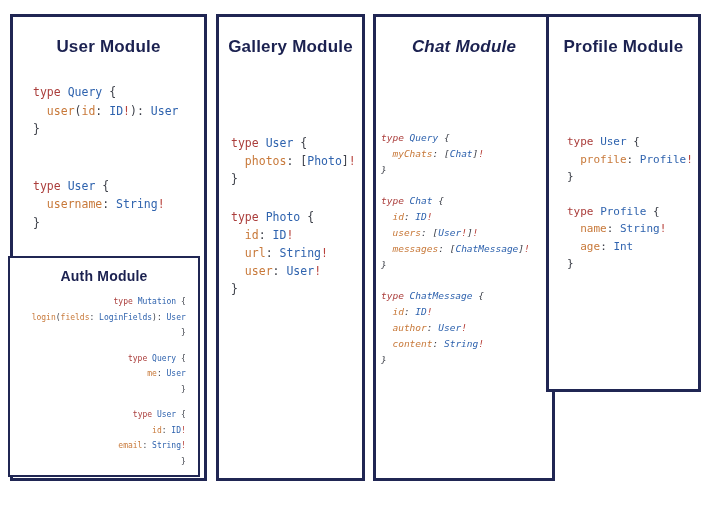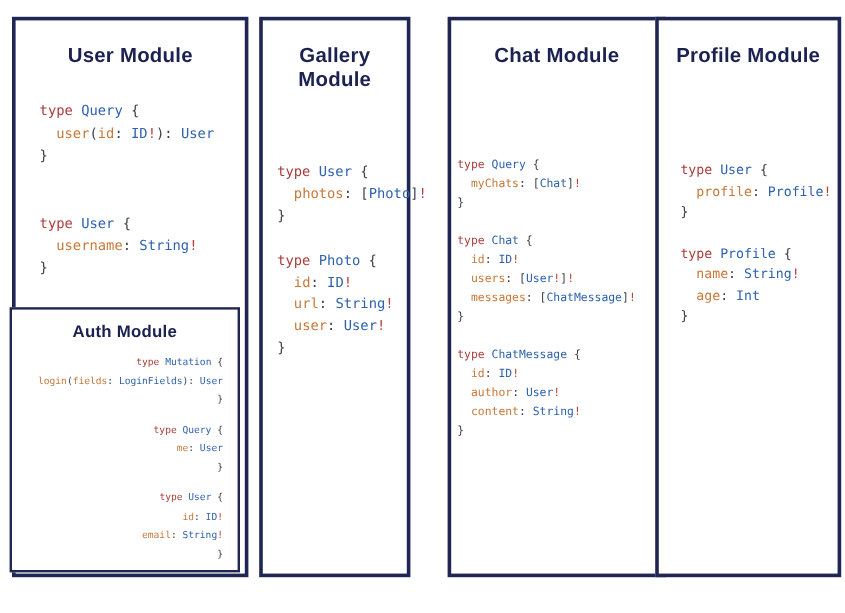--- a/index.html
+++ b/index.html
@@ -7,23 +7,23 @@
     position:relative;width:704px;height:511px;background:#ffffff;overflow:hidden;
     font-family:"Liberation Sans",sans-serif;
   }
   .panel{
     position:absolute;background:#ffffff;
     border:3px solid var(--border,#202653);
     box-sizing:border-box;
   }
   #panel-user{left:10px;top:14px;width:197px;height:467px;}
   #panel-auth{left:8px;top:256px;width:192px;height:221px;border-width:2px;z-index:2;}
-  #panel-gallery{left:216px;top:14px;width:126px;height:467px;}
-  #panel-chat{left:373px;top:14px;width:182px;height:467px;}
-  #panel-profile{left:546px;top:14px;width:155px;height:467px;}
+  #panel-gallery{left:216px;top:14px;width:149px;height:467px;}
+  #panel-chat{left:373px;top:14px;width:182px;height:467px;font-style:italic;}
+  #panel-profile{left:546px;top:14px;width:155px;height:378px;}
 
   .panel-title{
     position:absolute;left:0;top:20px;width:100%;margin:0;
     text-align:center;font-weight:700;font-size:17px;letter-spacing:.2px;
     color:var(--title,#1b2150);
   }
   #panel-auth .panel-title{top:10px;font-size:14px;}
 
   .code{
     position:absolute;

